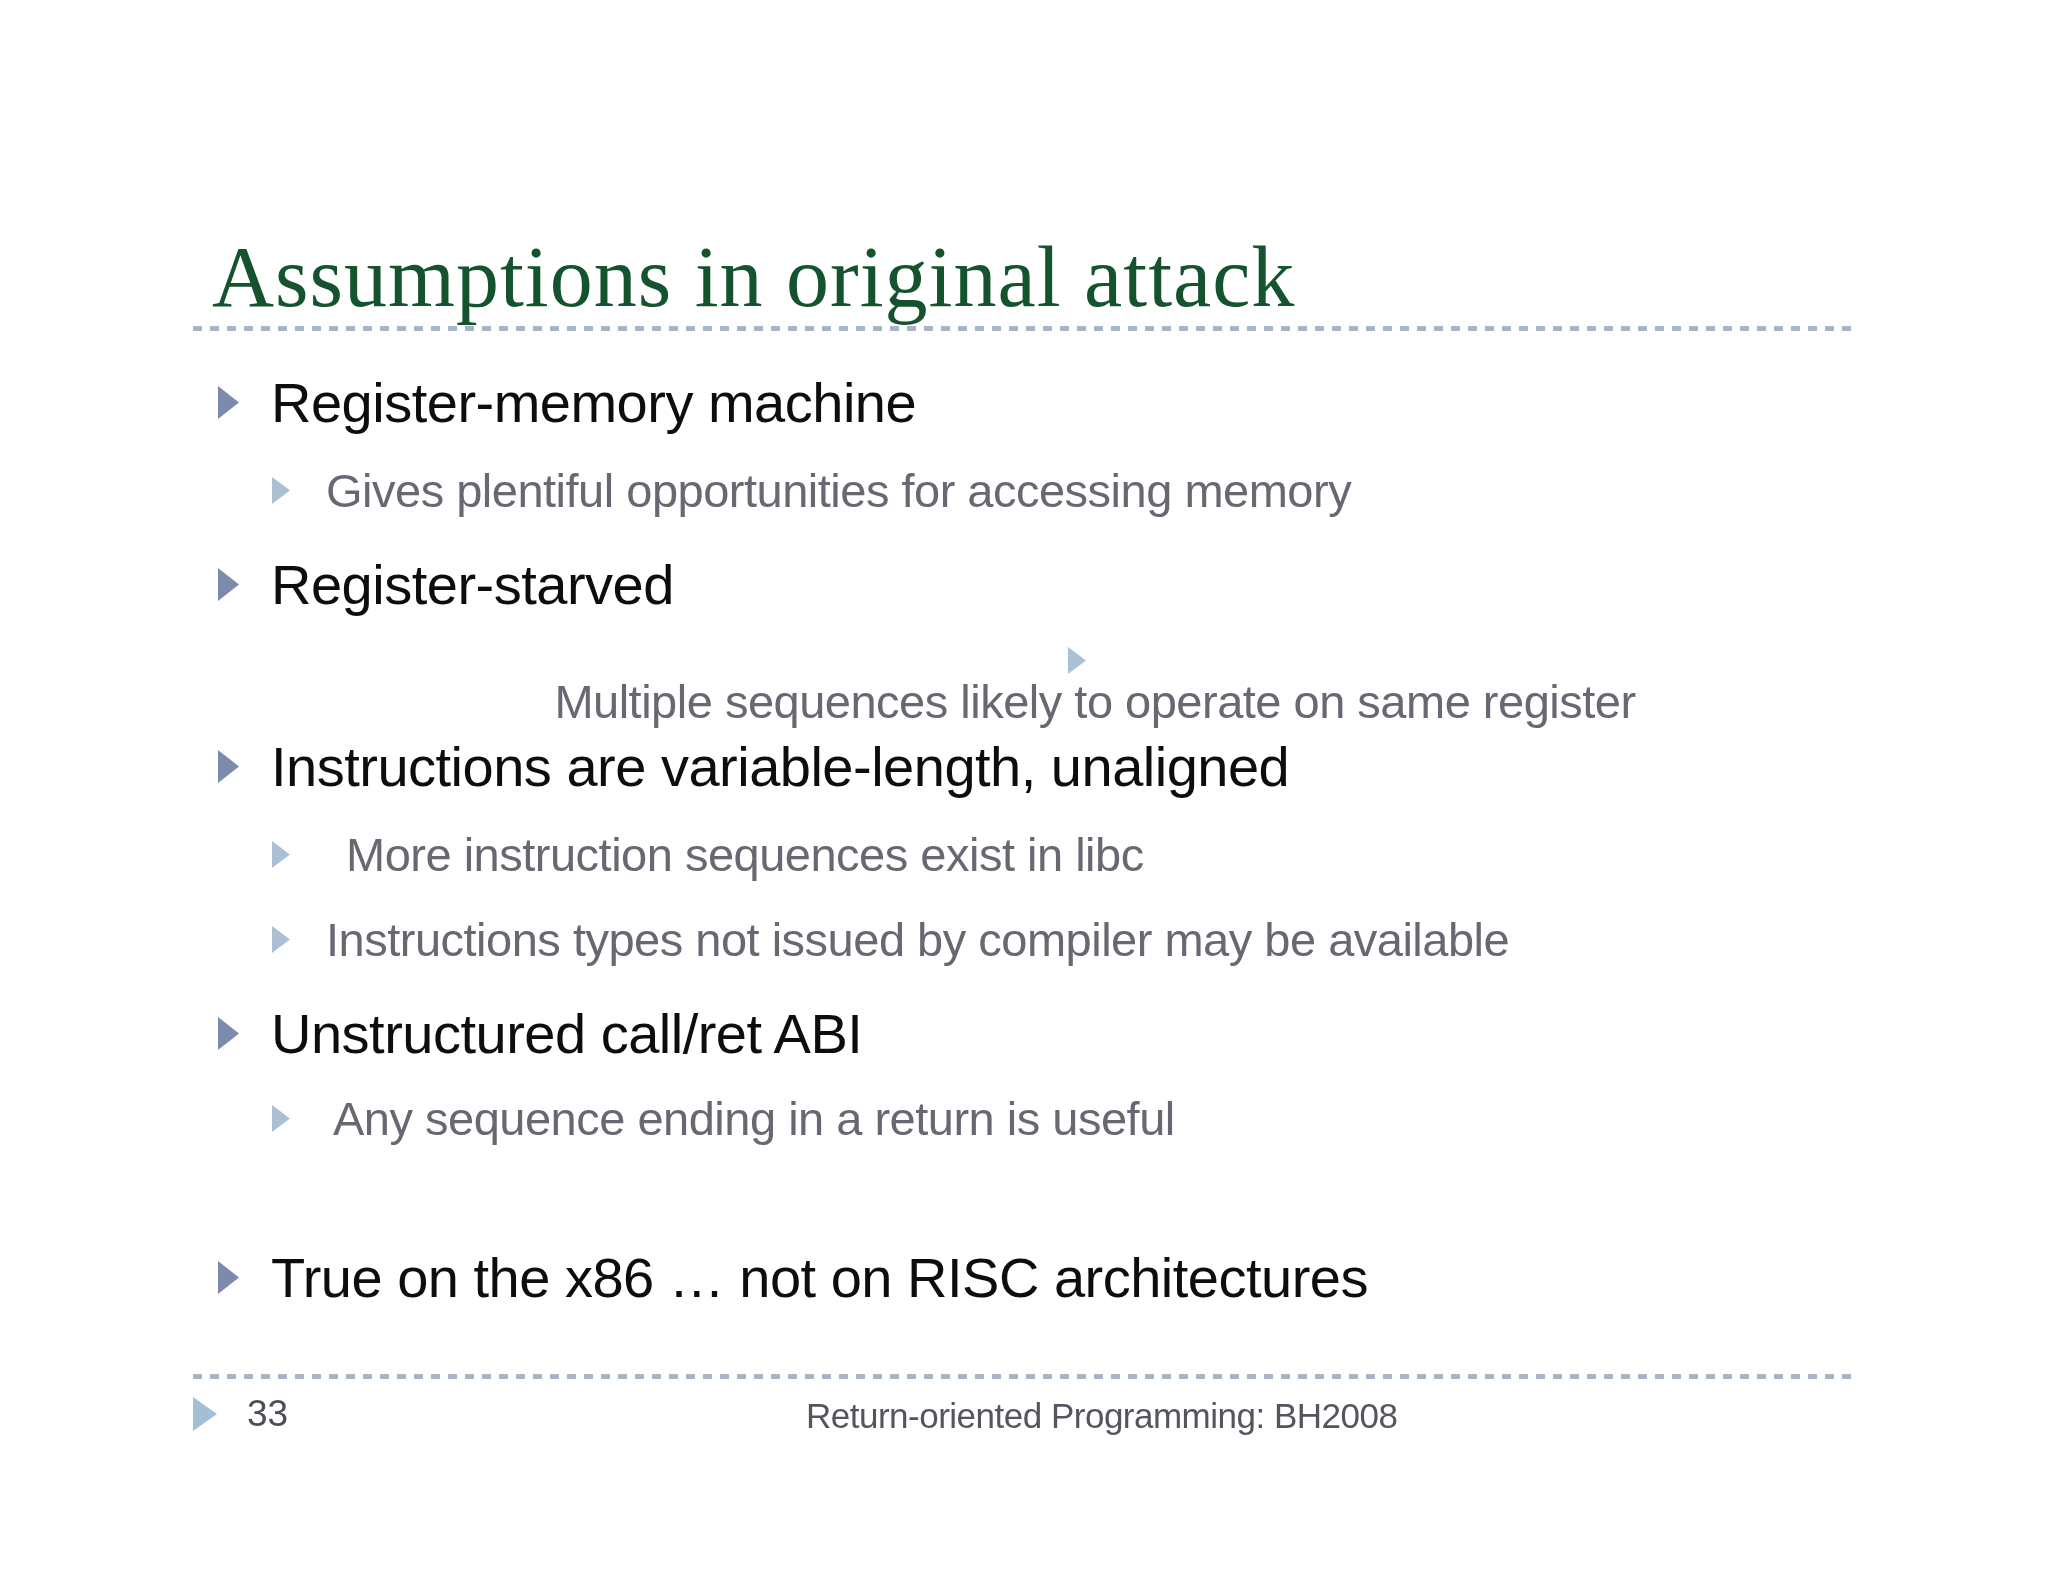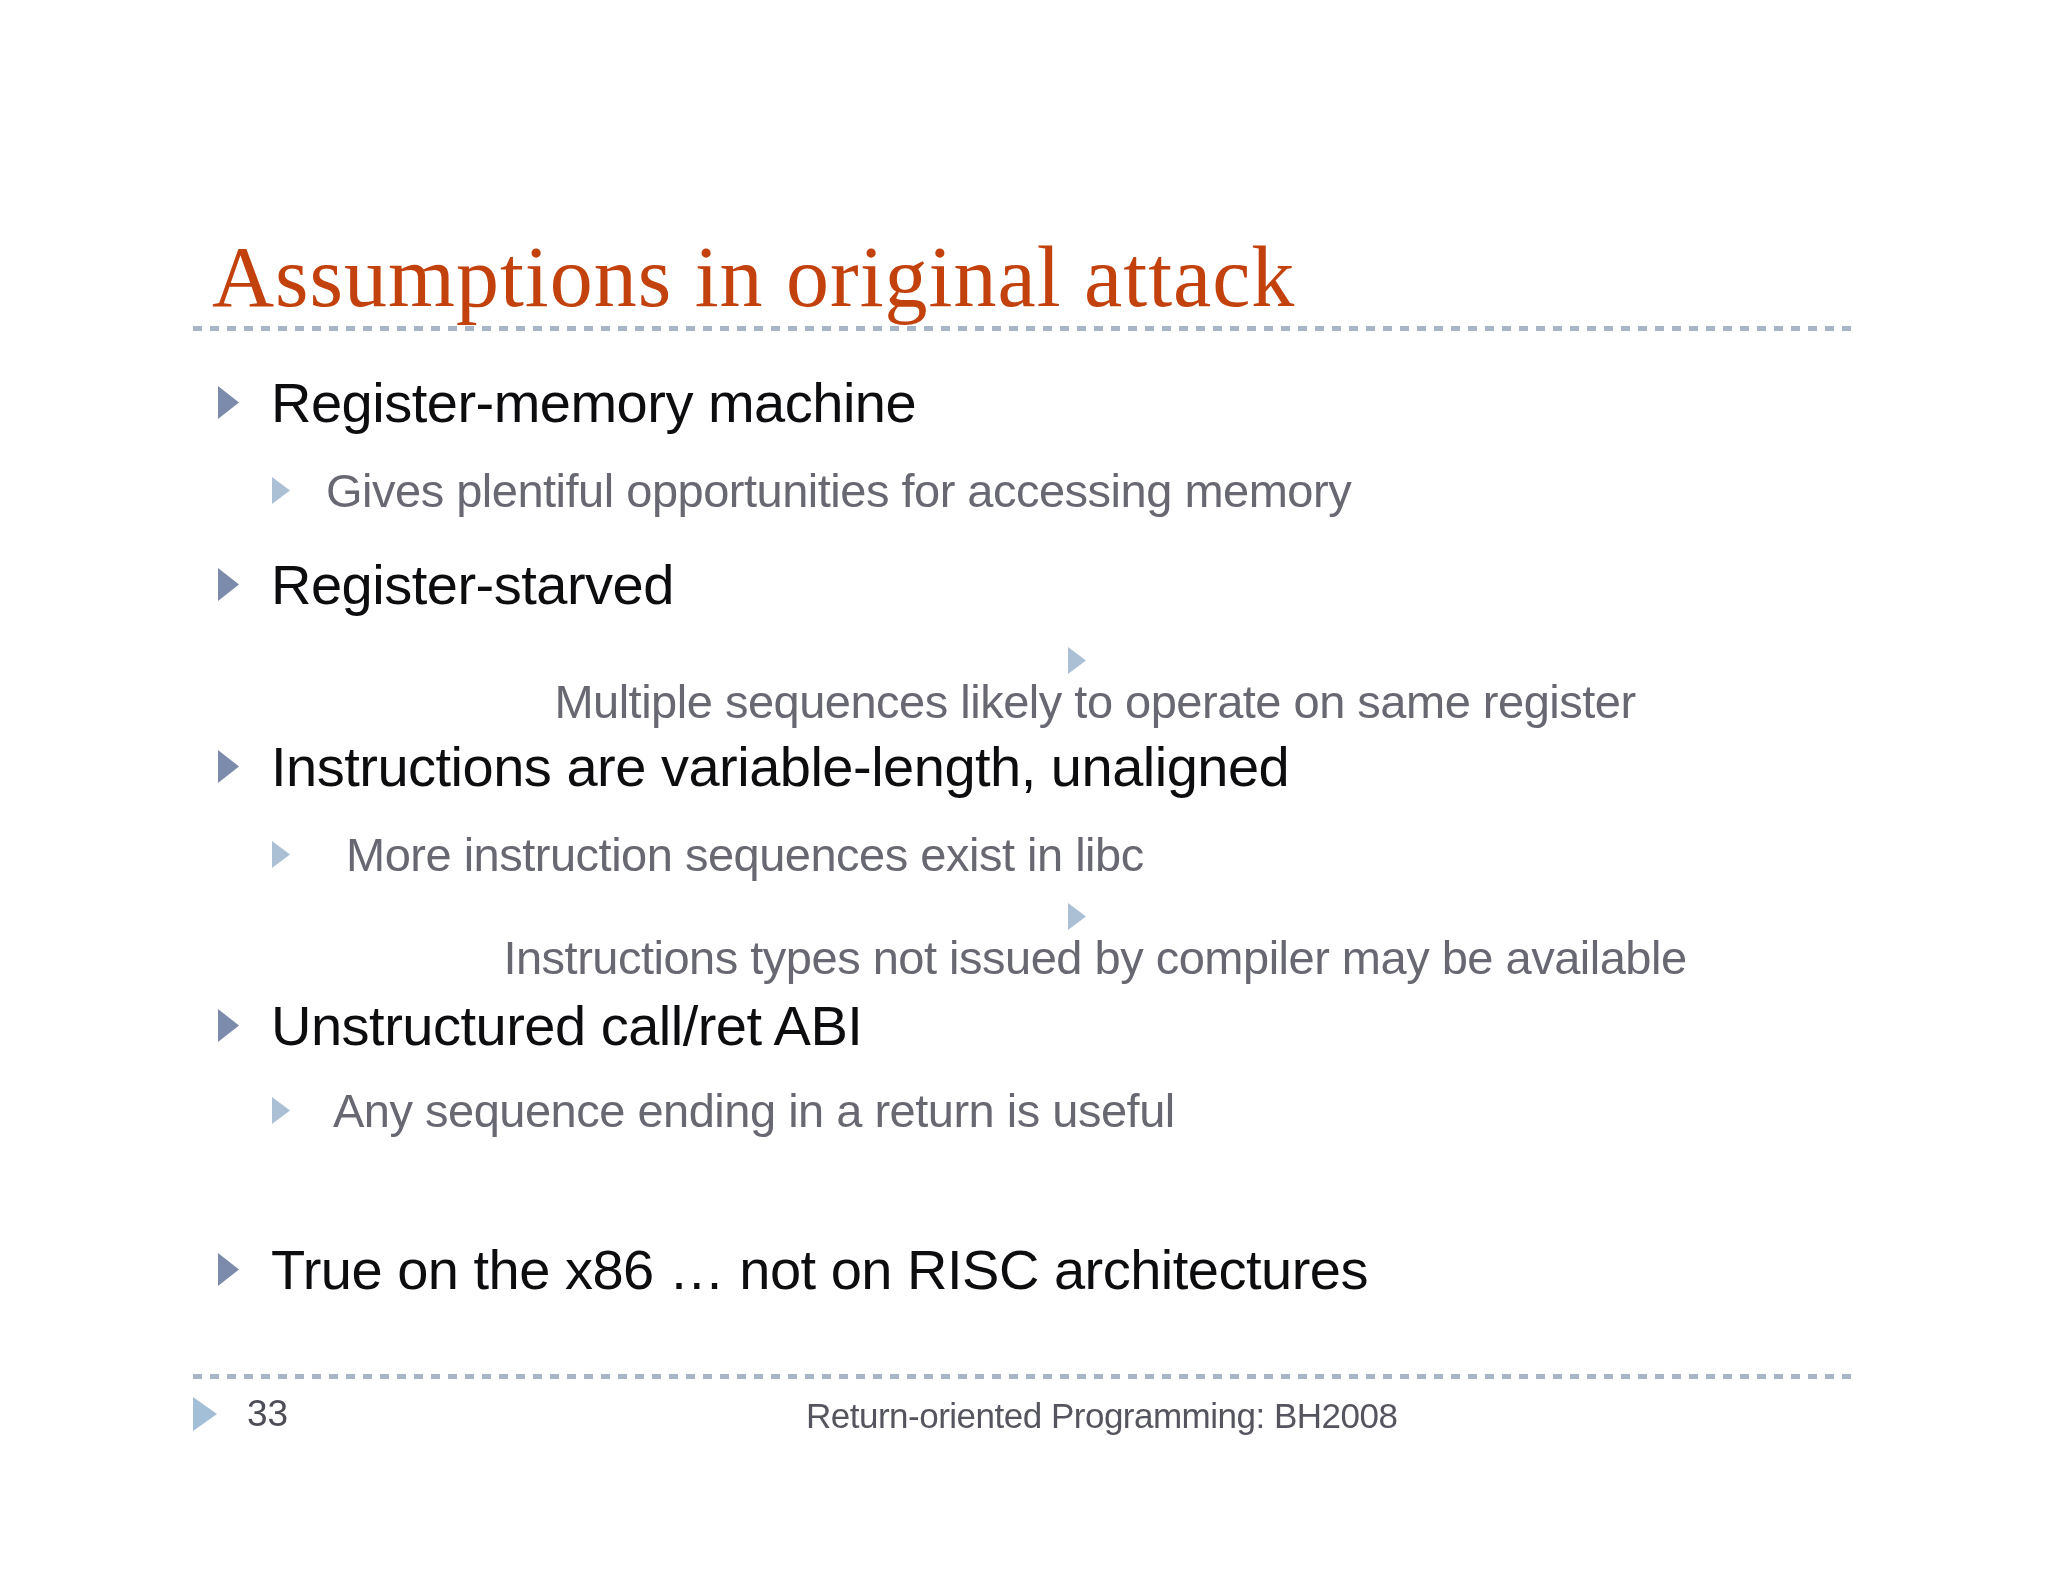--- a/index.html
+++ b/index.html
@@ -18,21 +18,21 @@
     background: #ffffff;
   }
   .slide-title {
     position: absolute;
     left: 212px;
     top: 232px;
     font-family: "Liberation Serif", serif;
     font-size: 86px;
     line-height: 1.05;
     font-weight: 400;
-    color: #c2410c;
+    color: #14532d;
     letter-spacing: 1px;
     white-space: nowrap;
   }
   .dashed-rule {
     position: absolute;
     left: 193px;
     width: 1660px;
     height: 5px;
     background: repeating-linear-gradient(
       90deg,
@@ -70,21 +70,21 @@
     font-size: 47px;
     color: #686872;
     letter-spacing: -0.5px;
   }
 
   .mt-r2  { margin-top: 30px; }
   .mt-r3  { margin-top: 36px; }
   .mt-r4  { margin-top: 33px; flex-direction: column; }
   .mt-r5  { margin-top: 33px; }
   .mt-r6  { margin-top: 30px; gap: 20px; }
-  .mt-r7  { margin-top: 21px; flex-direction: column; }
+  .mt-r7  { margin-top: 29px; }
   .mt-r8  { margin-top: 36px; }
   .mt-r9  { margin-top: 27px; gap: 7px; }
   .mt-r10 { margin-top: 101px; }
 
   .footer-arrow {
     position: absolute;
     left: 193px;
     top: 1397px;
   }
   .footer-page-number {

